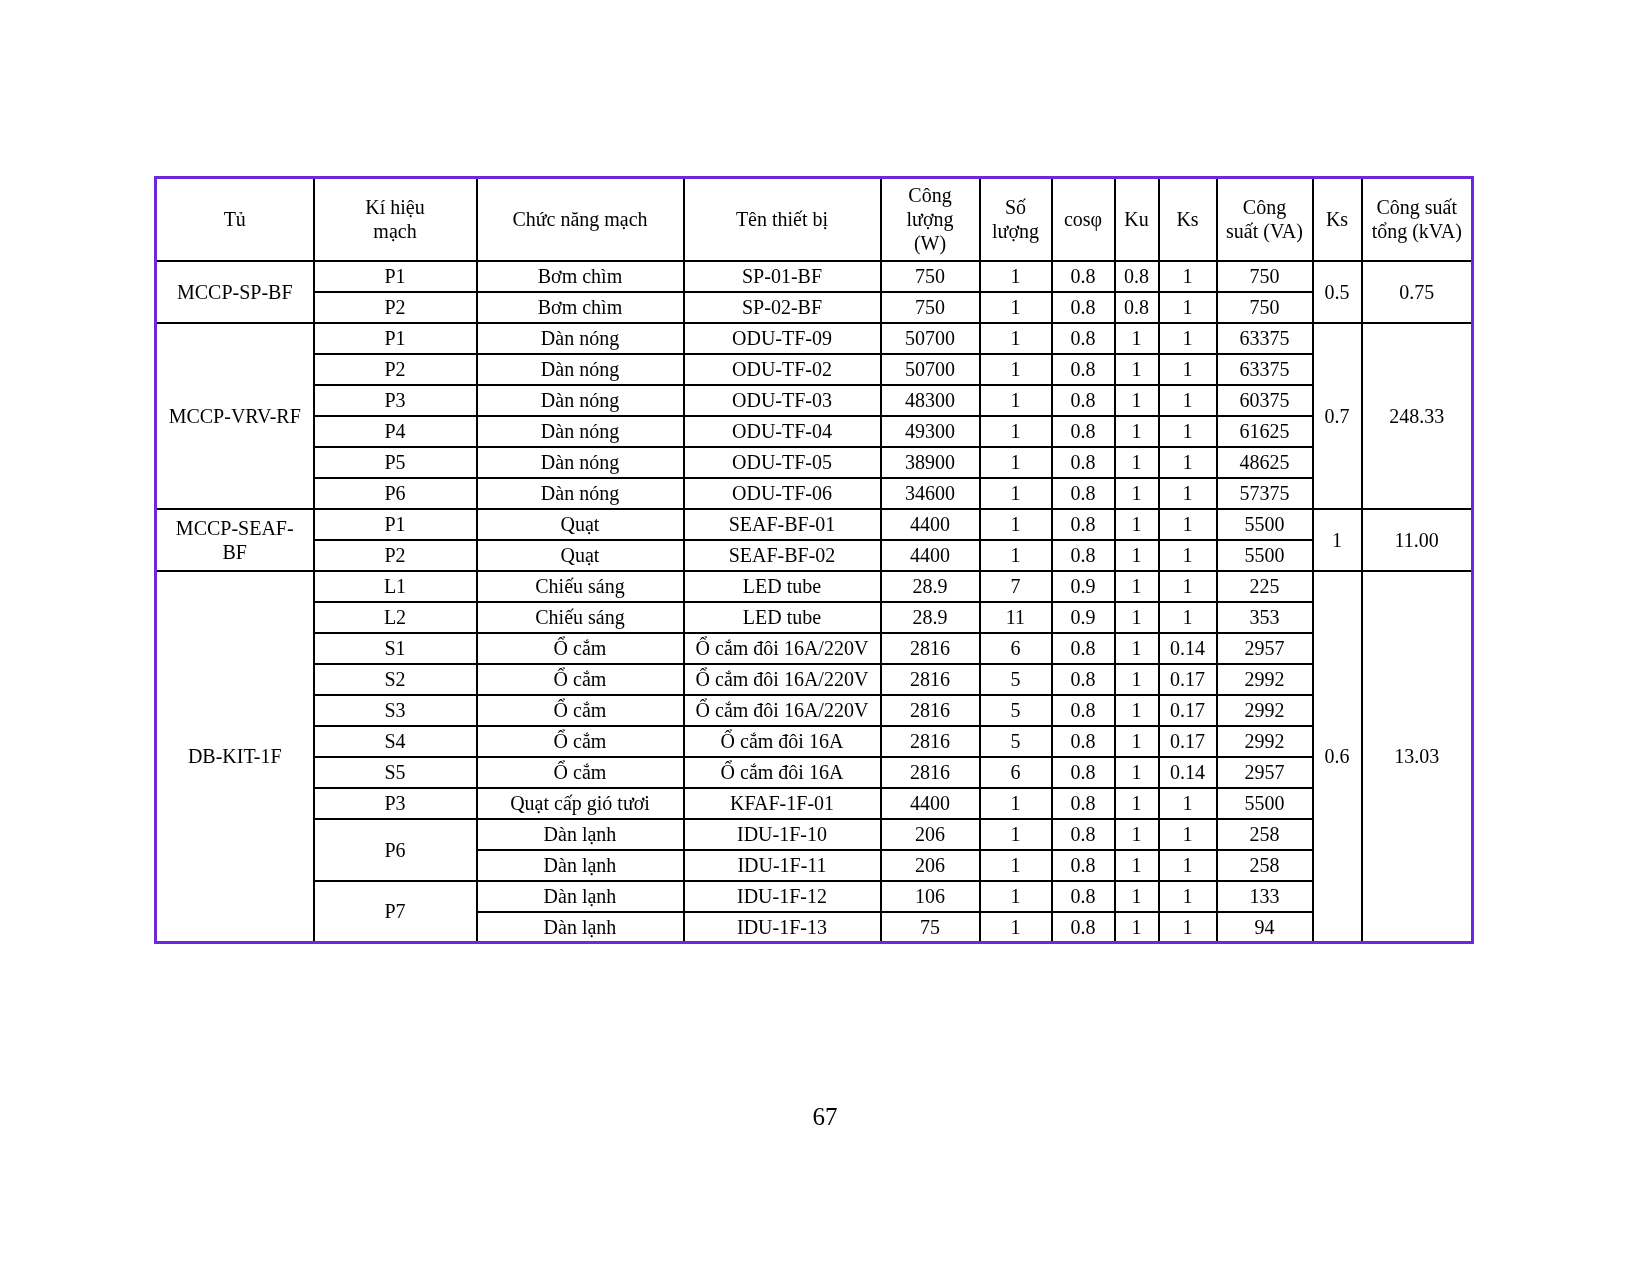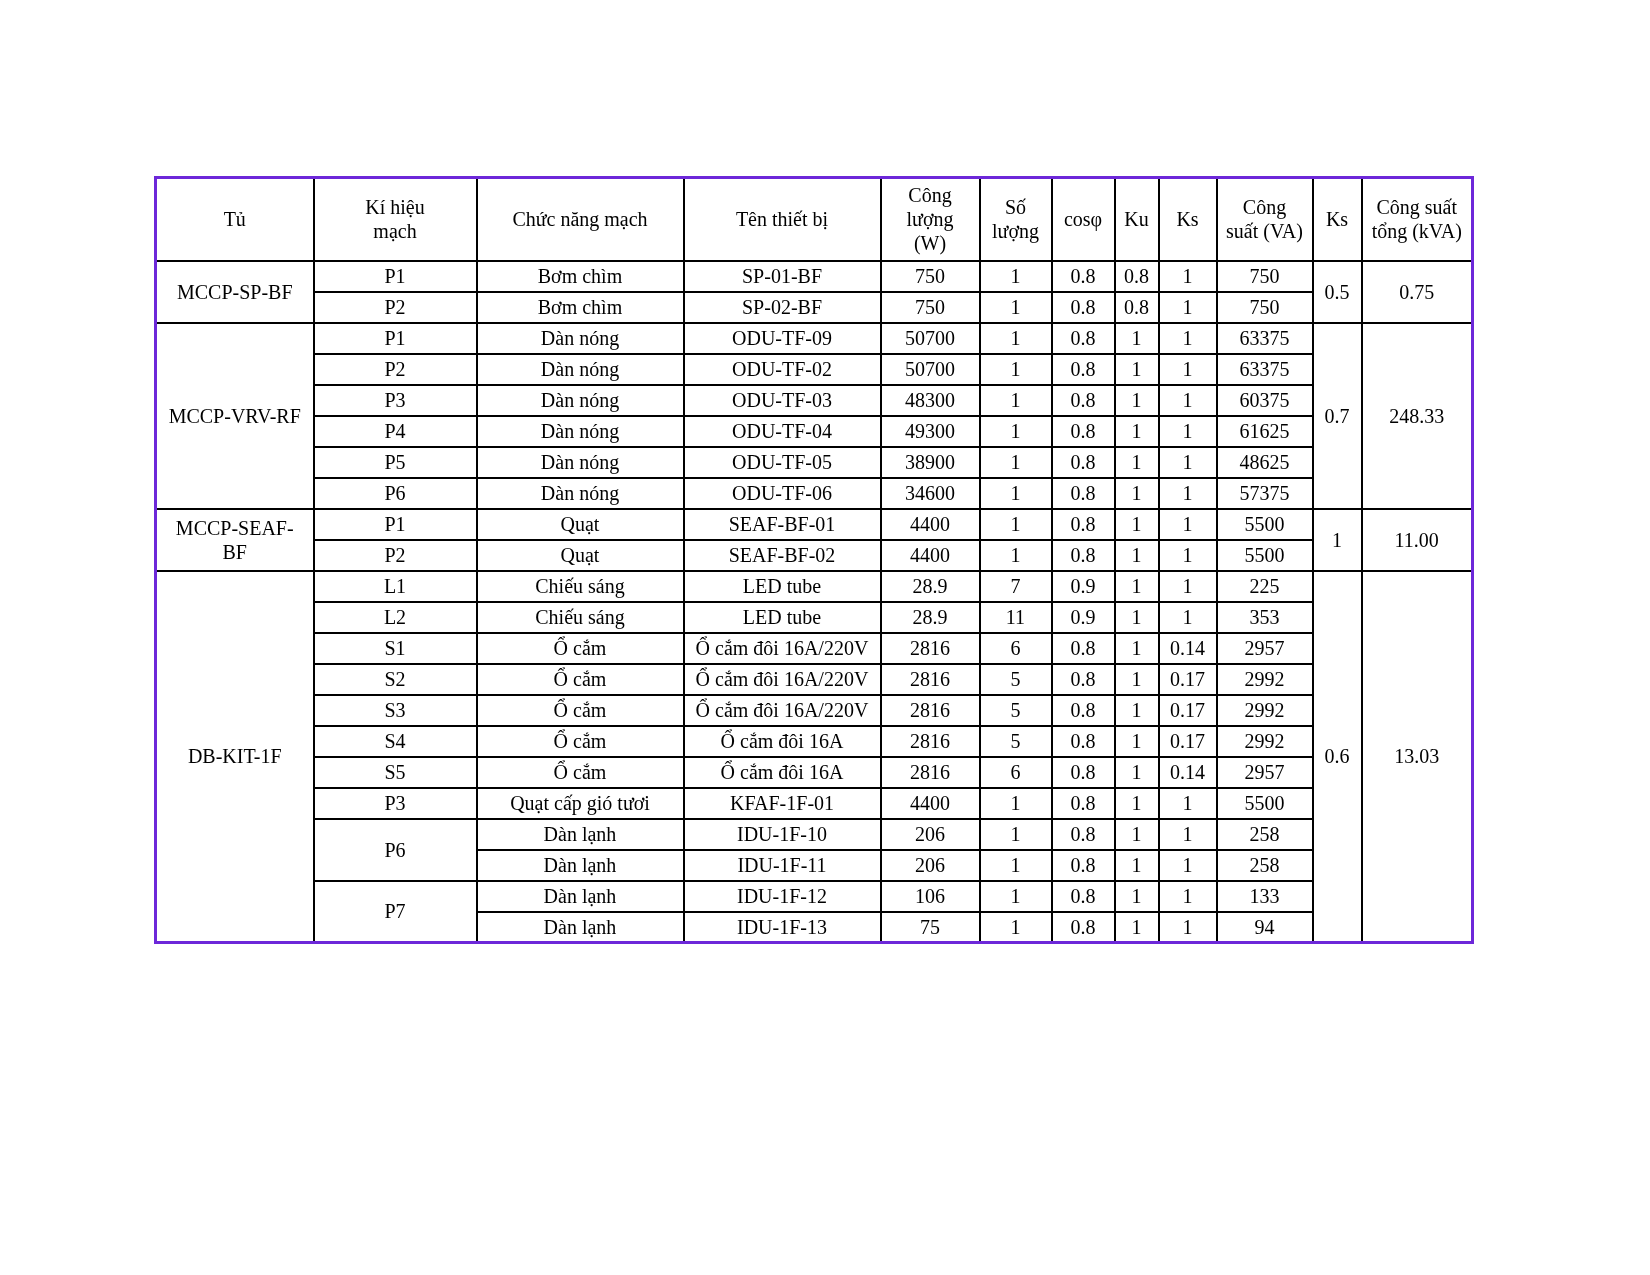--- a/index.html
+++ b/index.html
@@ -337,14 +337,15 @@
           <td>75</td>
           <td>1</td>
           <td>0.8</td>
           <td>1</td>
           <td>1</td>
           <td>94</td>
         </tr>
       </tbody>
   </table>
 
+  <div class="pageno">67</div>
 
 </div>
 
 </body></html>

